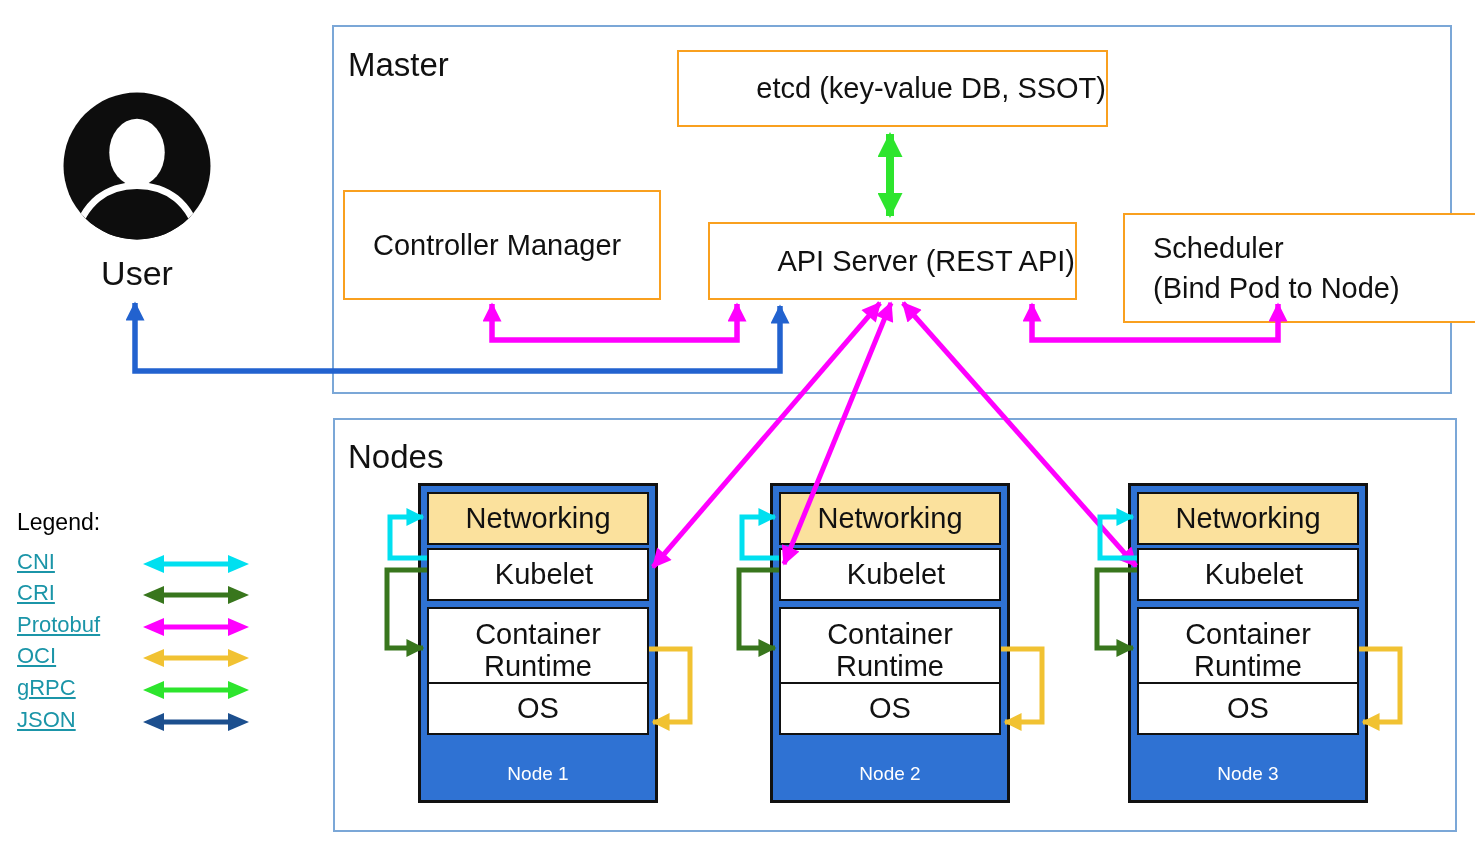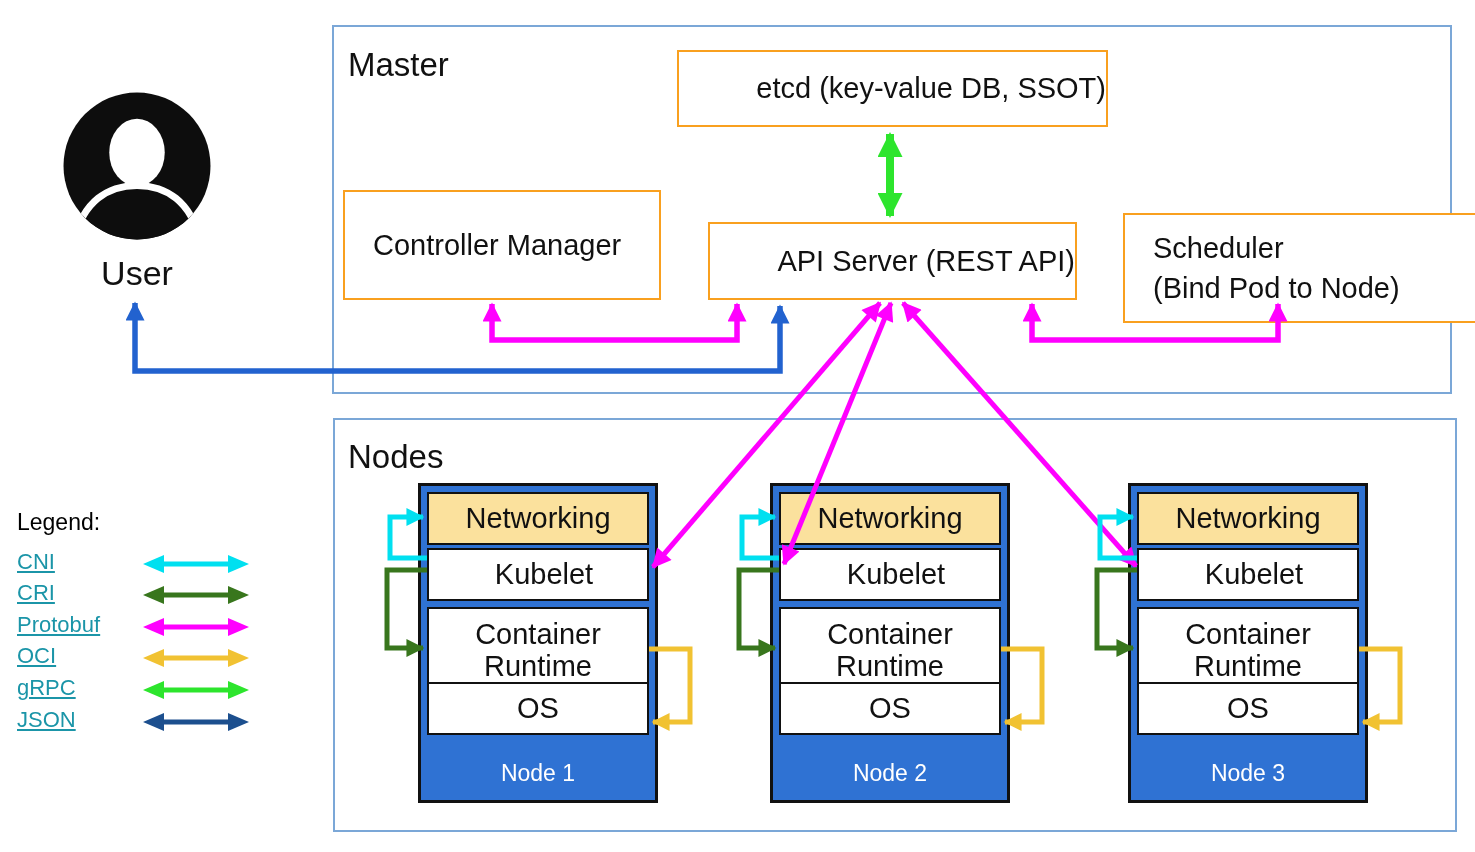--- a/index.html
+++ b/index.html
@@ -17,21 +17,21 @@
   
   .node{position:absolute;top:483px;width:240px;height:320px;background:var(--node_blue,#2f72d3);
         border:3px solid #111;box-sizing:border-box;}
   .layer{position:absolute;left:6px;right:6px;border:2px solid #111;background:#fff;
          display:flex;align-items:center;justify-content:center;font-size:29px;line-height:1.1;text-align:center;}
   .layer-networking{top:6px;height:49px;background:var(--networking_fill,#fbe19d);}
   .layer-kubelet{top:62px;height:49px;padding-left:12px;}
   .layer-runtime{top:121px;height:83px;}
   .layer-os{top:196px;height:49px;}
   .node-name{position:absolute;left:0;right:0;top:261px;height:53px;display:flex;align-items:center;
-             justify-content:center;color:#fff;font-size:23px;}
+             justify-content:center;color:#fff;font-size:19px;}
   
   .legend-title{position:absolute;left:17px;top:509px;font-size:23px;color:#000000;}
   .legend-rows{position:absolute;left:17px;top:543px;width:240px;}
   .legend-row{height:31.6px;display:flex;align-items:flex-end;}
   .legend-link{font-size:22px;text-decoration:underline;color:var(--legend_link_teal,#1b95a8);width:126px;}
   .legend-arrow{width:106px;height:22px;display:block;}
   
   .user-icon{position:absolute;left:62px;top:91px;width:150px;height:150px;}
   .user-label{position:absolute;left:62px;top:254px;width:150px;text-align:center;font-size:34px;}
   

